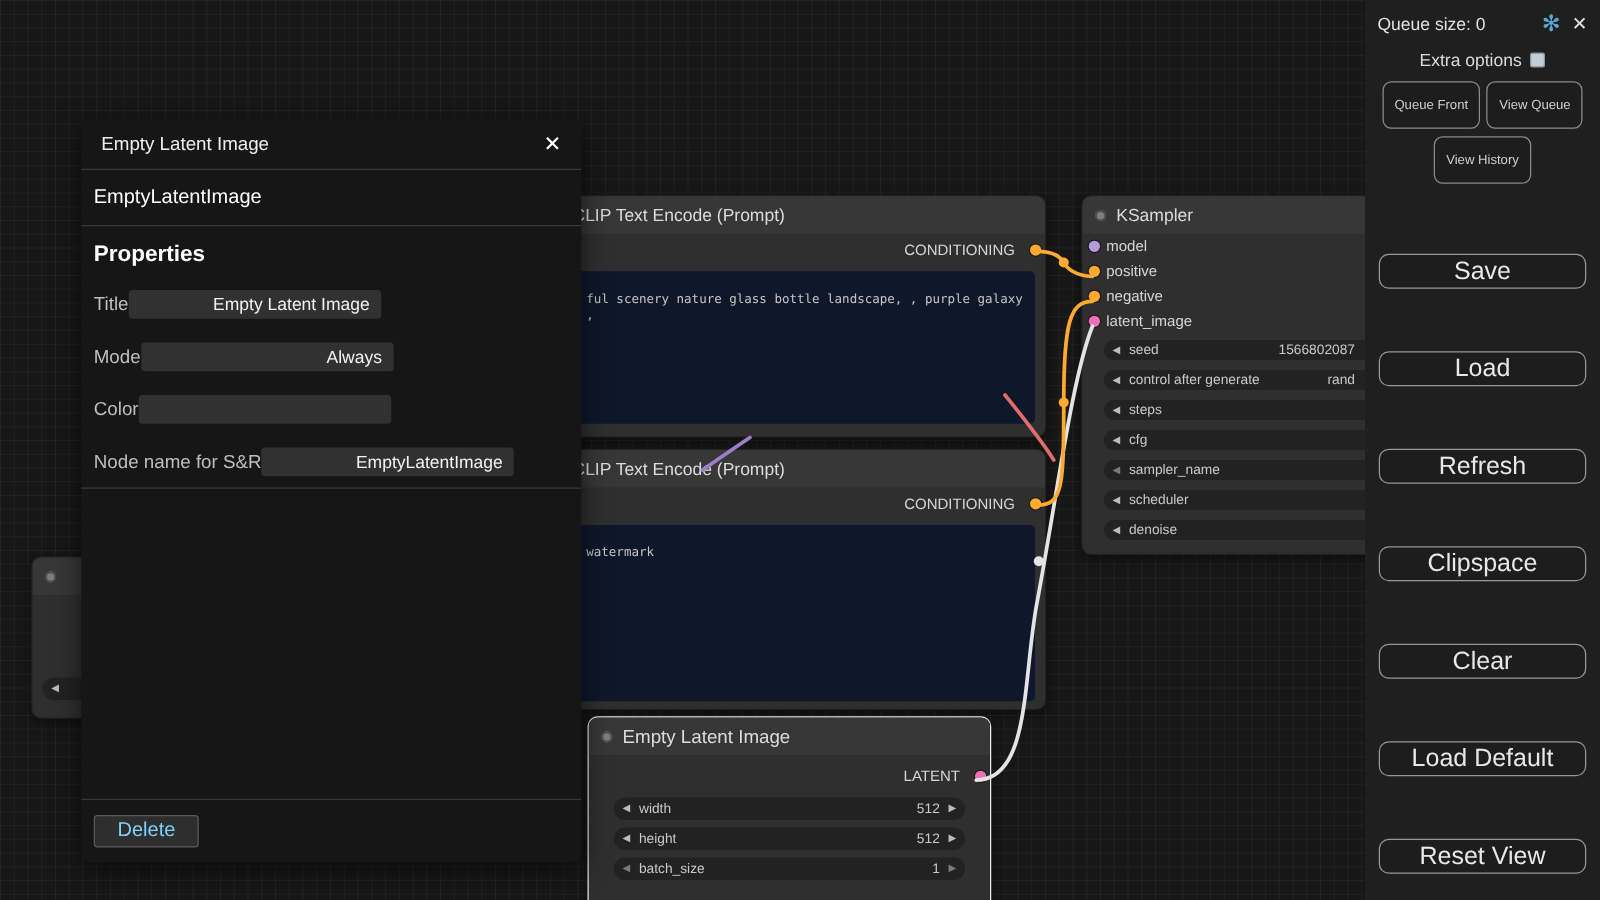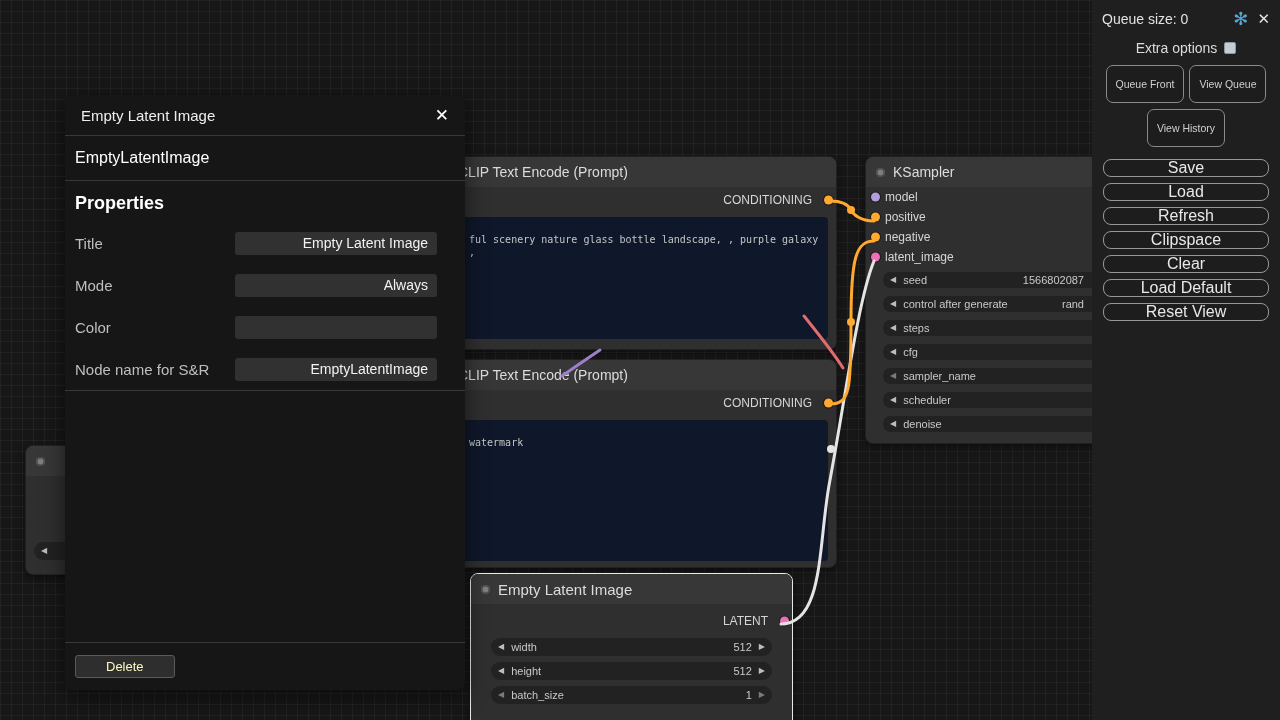--- a/index.html
+++ b/index.html
@@ -70,30 +70,30 @@
   
   .dialog { position:absolute; left:65px; top:95px; width:400px; height:595px; z-index:10;
             background:#161616; border-radius:8px; box-shadow:0 6px 22px rgba(0,0,0,.55);
             display:flex; flex-direction:column; color:#eee; }
   .dlg-titlebar { height:40px; display:flex; align-items:center; justify-content:space-between;
                   padding:0 16px; font-size:15px; }
   .dlg-close { font-size:17px; color:#fff; cursor:pointer; }
   .divider { border-top:1px solid #383838; }
   .dlg-subtitle { padding:13px 10px; font-size:16px; color:#fff; }
   .dlg-section { padding:12px 10px 8px 10px; font-size:18px; font-weight:bold; color:#fff; }
-  .dlg-row { height:42px; display:flex; align-items:center; justify-content:space-between;
+  .dlg-row { height:42px; display:flex; align-items:center; justify-content:flex-start;
              padding:0 28px 0 10px; }
   .dlg-label { font-size:15px; color:#bfbfbf; }
   .dlg-value { width:202px; height:23px; background:#313131; border-radius:3px;
                display:flex; align-items:center; justify-content:flex-end;
                padding:0 9px; font-size:14px; color:#f2f2f2; }
   .dlg-spacer { flex:1; }
   .dlg-footer { padding:12px 10px; }
   .delete-btn { background:#2e2e2e; border:1px solid #5a5a5a; border-radius:3px;
-                color:#fef9c3; font-size:13px; padding:3px 30px; cursor:pointer;
+                color:#7dd3fc; font-size:16px; padding:3px 18px; cursor:pointer;
                 font-family:"Liberation Sans", sans-serif; }
 
   
   .sidebar { position:absolute; right:0; top:0; width:188px; height:720px; z-index:20;
              background:#1f1f1f; display:flex; flex-direction:column; align-items:center; }
   .sb-toprow { width:168px; margin-top:10px; display:flex; align-items:center; gap:9px; }
   .sb-queue-size { flex:1; color:#e2e2e2; font-size:14px; }
   .sb-logo { color:#57a8d4; font-size:18px; line-height:1; }
   .sb-close { color:#e2e2e2; font-size:15px; cursor:pointer; }
   .btn { background:#1d1d1d; border:1px solid #979797; border-radius:8px; color:#e8e8e8;
@@ -102,21 +102,21 @@
   .btn-queue { width:166px; height:28px; font-size:16px; margin-top:10px; }
   .sb-extra { margin-top:12px; display:flex; align-items:center; gap:7px; }
   .sb-extra-label { color:#dcdcdc; font-size:14px; }
   .sb-checkbox { width:12px; height:12px; border-radius:2px; background:#c2cdd6;
                  border:1px solid #8b98a2; cursor:pointer; }
   .sb-smallrow { margin-top:9px; display:flex; gap:5px; }
   .btn-small { height:15px; font-size:10.5px; padding:18px 9px; border-radius:7px;
                border-color:#8a8a8a; color:#cfcfcf; }
   .btn-history { margin-top:6px; }
   .sb-stack { margin-top:12px; display:flex; flex-direction:column; gap:6px; }
-  .btn-side { width:166px; height:18px; font-size:16px; }
+  .btn-side { width:166px; height:28px; font-size:20px;margin-top:44px; }
 </style>
 </head>
 <body>
 
 <div class="canvas">
 
   <svg class="wires" viewBox="0 0 1280 720">
     <path d="M 600 350 C 588 358 575 367 562 376" stroke="#9b7fc9" stroke-width="3" fill="none" stroke-linecap="round"></path>
     <path d="M 804 316 C 820 336 833 352 843 368" stroke="#e06c6c" stroke-width="3" fill="none" stroke-linecap="round"></path>
     <path d="M 781 624 C 825 624 818 540 830 480 C 845 400 858 300 874 261" stroke="#e4e4e4" stroke-width="3" fill="none" stroke-linecap="round"></path>

